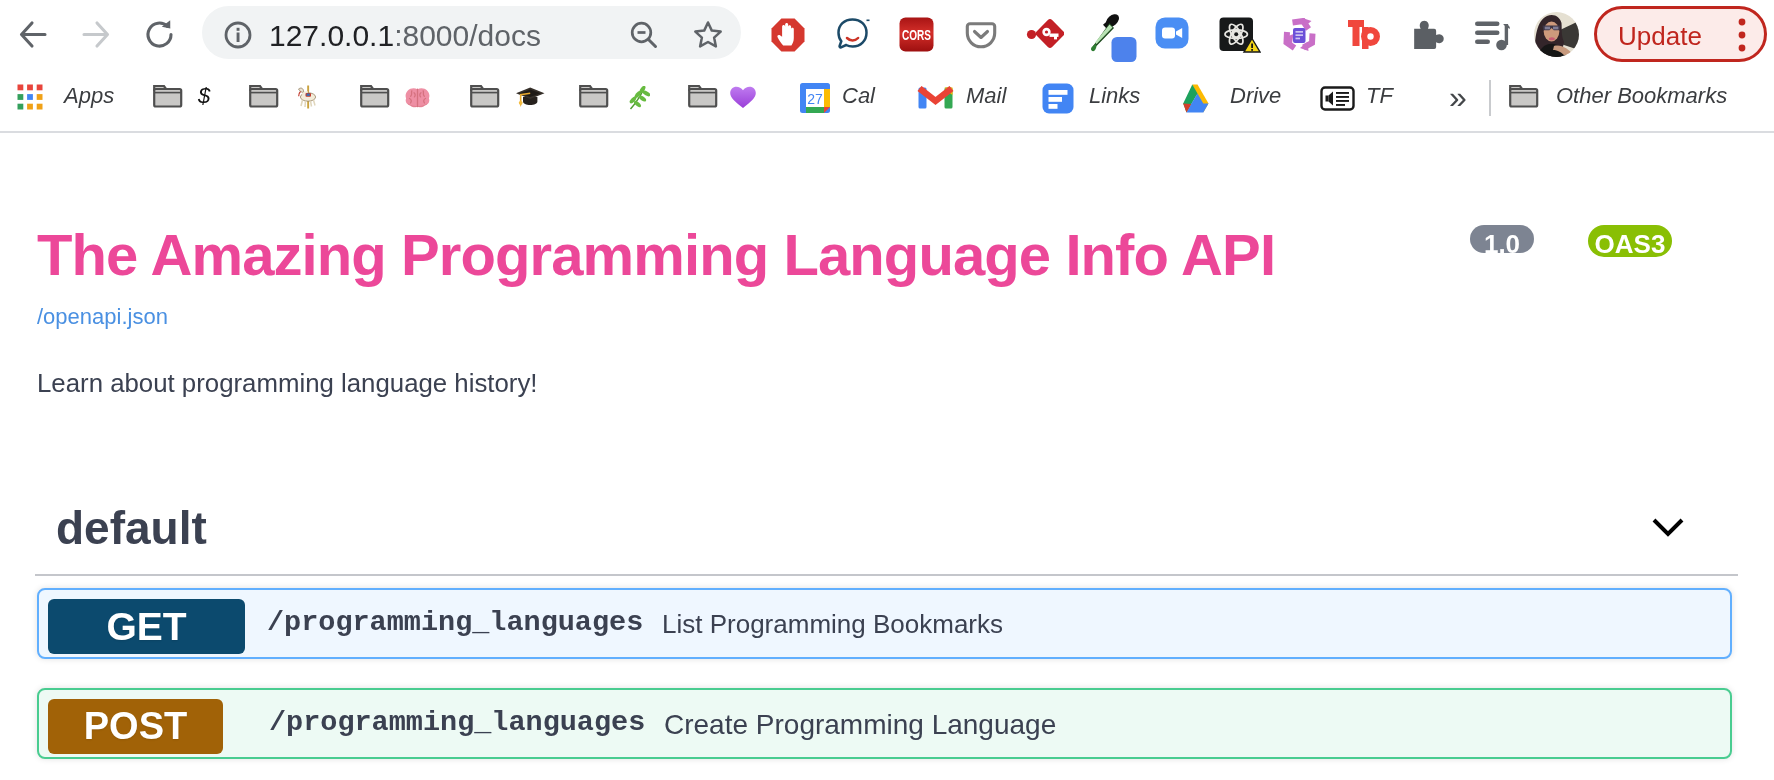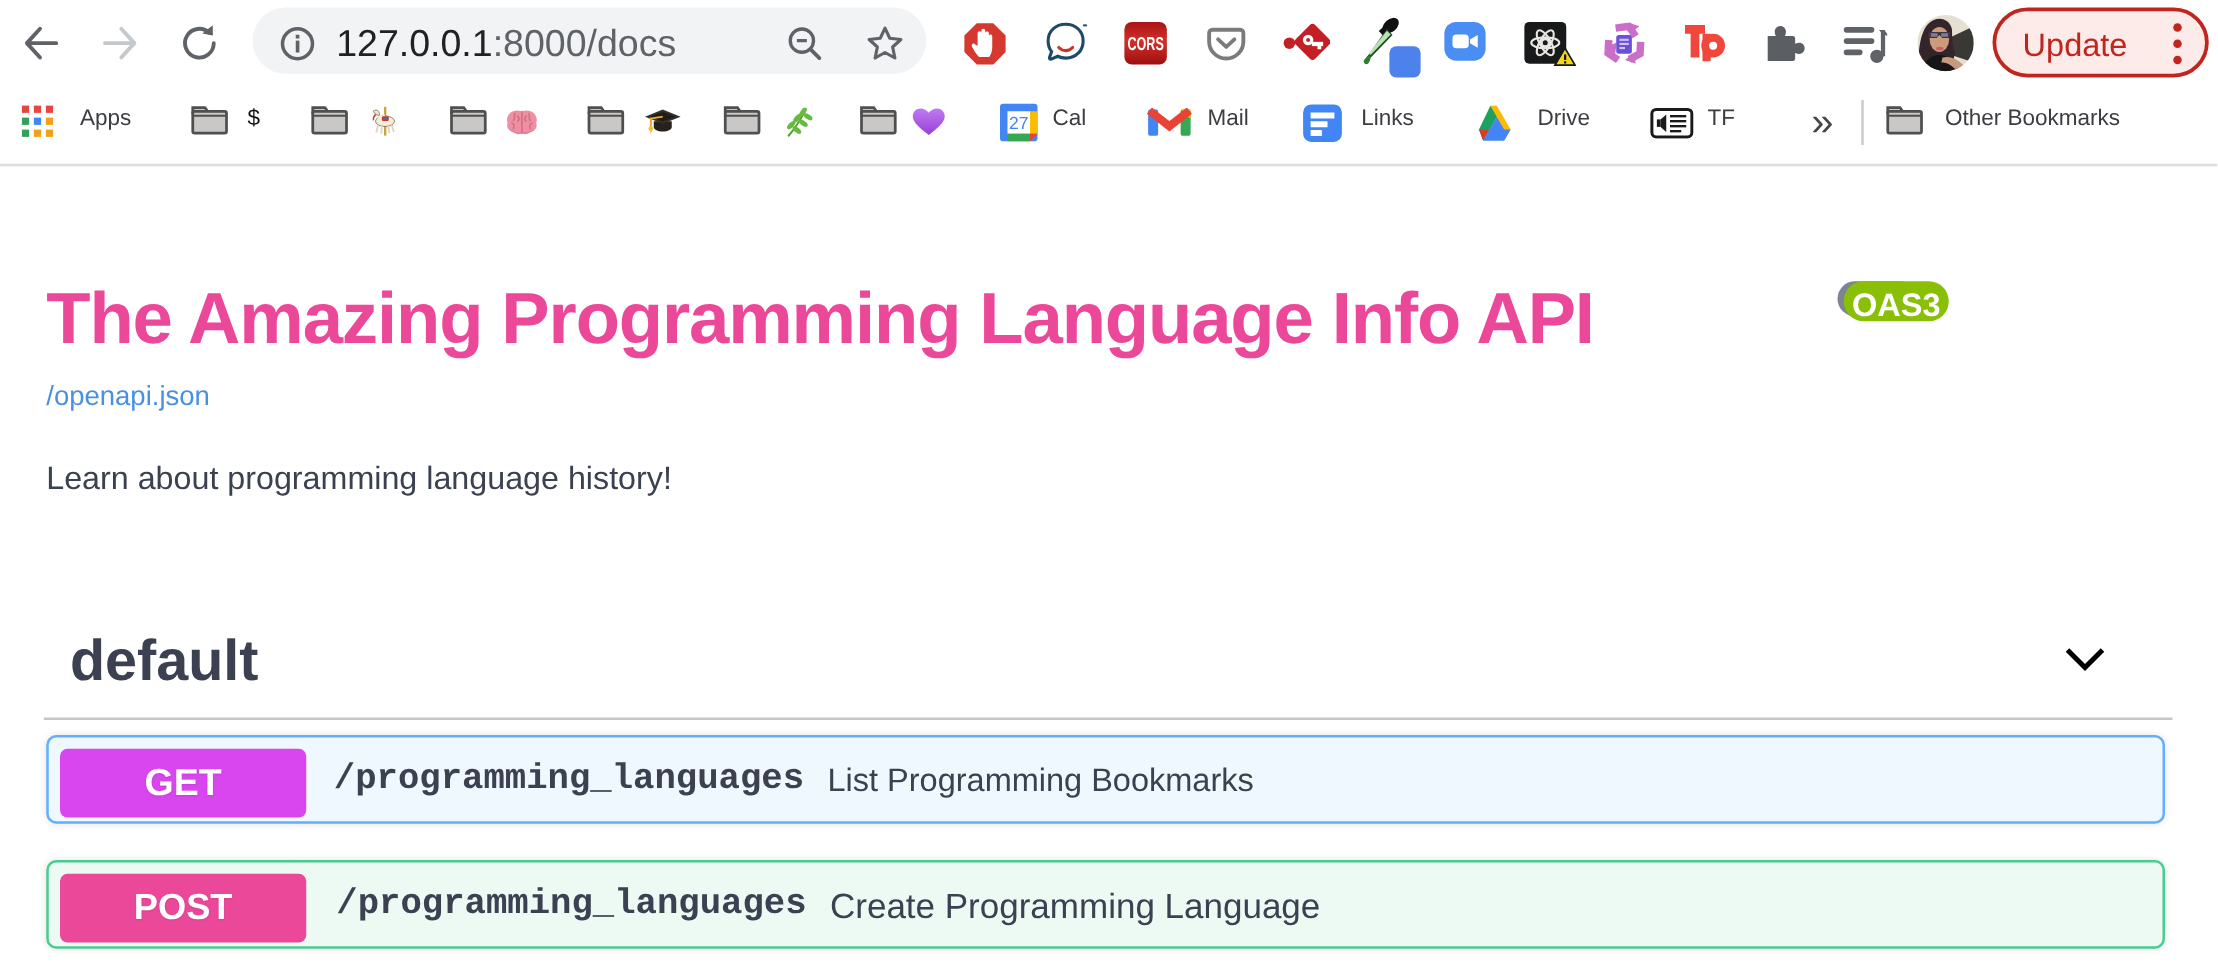--- a/index.html
+++ b/index.html
@@ -1,19 +1,19 @@
 <!DOCTYPE html>
 <html><head>
 <meta charset="utf-8">
 <style>
   * { margin:0; padding:0; box-sizing:border-box; }
   html,body { width:1774px; height:780px; background:#fff; font-family:"Liberation Sans", sans-serif; }
   #page { position:relative; width:1774px; height:780px; overflow:hidden; background:#fff; }
   .abs { position:absolute; }
-  .bmtext { top:85.3px; font-size:18px; line-height:1; color:#3b3d40; white-space:nowrap; }
+  .bmtext { top:85.3px; font-size:22px; line-height:1; color:#3b3d40; white-space:nowrap;font-style:italic; }
   .bmfolder { top:82px; width:31px; height:27px; }
 </style>
 </head>
 <body>
 <div id="page">
 
   <div class="abs" id="toolbar" style="left:0;top:0;width:1774px;height:68px;background:#fff;"></div>
 
   <svg class="abs" style="left:18px;top:20px" width="29" height="29" viewBox="0 0 29 29">
     <path d="M14 3 L3.5 14.5 L14 26 M4 14.5 H27" stroke="#5f6368" stroke-width="3.1" fill="none" stroke-linecap="round" stroke-linejoin="round"></path>
@@ -333,35 +333,35 @@
         <polygon points="2.2,8 2.2,4 12,4 14.8,8" fill="#c9c8c6" stroke="#4f4f4f" stroke-width="2.2"></polygon>
         <rect x="2.2" y="7" width="27" height="17.5" rx="1.5" fill="#c9c8c6" stroke="#4f4f4f" stroke-width="2.2"></rect>
         <line x1="2.2" y1="10.6" x2="29.2" y2="10.6" stroke="#4f4f4f" stroke-width="1.6"></line>
       </g>
     </defs>
   </svg>
 
   <div class="abs" style="left:37px;top:226px;width:1500px;font-size:58px;line-height:1;font-weight:bold;color:#ec4899;letter-spacing:-0.9px;white-space:nowrap;">The Amazing Programming Language Info API</div>
 
   <div class="abs" style="left:1470px;top:225px;width:64px;height:28px;border-radius:19px;background:#7d8492;color:#fff;font-weight:bold;font-size:26px;text-align:center;line-height:38px;">1.0</div>
-  <div class="abs" style="left:1475px;top:225px;width:84px;height:32px;border-radius:19px;background:#89bf04;color:#fff;font-weight:bold;font-size:26px;text-align:center;line-height:38px;">OAS3</div>
+  <div class="abs" style="left:1588px;top:225px;width:84px;height:32px;border-radius:19px;background:#89bf04;color:#fff;font-weight:bold;font-size:26px;text-align:center;line-height:38px;">OAS3</div>
 
   <div class="abs" style="left:37px;top:306.2px;font-size:22px;line-height:1;color:#4a90e2;">/openapi.json</div>
 
   <div class="abs" style="left:37px;top:370.6px;font-size:25.8px;line-height:1;color:#3b4151;">Learn about programming language history!</div>
 
   <div class="abs" style="left:56px;top:505px;font-size:46px;line-height:1;font-weight:bold;color:#3b4151;">default</div>
   <svg class="abs" style="left:1652px;top:518px" width="32" height="20" viewBox="0 0 32 20">
     <path d="M2 2 L16 16 L30 2" stroke="#000" stroke-width="4" fill="none"></path>
   </svg>
   <div class="abs" style="left:35px;top:574px;width:1703px;height:2px;background:#c4c6cb;"></div>
 
   <div class="abs" style="left:37px;top:588px;width:1695px;height:71px;border:2px solid #61affe;border-radius:8px;background:#eff7ff;box-shadow:0 0 6px rgba(0,0,0,0.12);"></div>
-  <div class="abs" style="left:48px;top:599px;width:197px;height:55px;border-radius:6px;background:#d946ef;color:#fff;font-weight:bold;font-size:30px;text-align:center;line-height:55px;text-shadow:0 1px 2px rgba(0,0,0,0.1);">GET</div>
+  <div class="abs" style="left:48px;top:599px;width:197px;height:55px;border-radius:6px;background:#0c4a6e;color:#fff;font-weight:bold;font-size:39px;text-align:center;line-height:55px;text-shadow:0 1px 2px rgba(0,0,0,0.1);">GET</div>
   <div class="abs" style="left:267px;top:608.6px;line-height:1;font-family:'Liberation Mono',monospace;font-weight:bold;font-size:28.5px;color:#3b4151;">/programming_languages</div>
   <div class="abs" style="left:662px;top:610.5px;line-height:1;font-size:26px;color:#3b4151;">List Programming Bookmarks</div>
 
   <div class="abs" style="left:37px;top:688px;width:1695px;height:71px;border:2px solid #49cc90;border-radius:8px;background:#edfaf4;box-shadow:0 0 6px rgba(0,0,0,0.12);"></div>
-  <div class="abs" style="left:48px;top:699px;width:197px;height:55px;border-radius:6px;background:#ec4899;color:#fff;font-weight:bold;font-size:29px;text-align:center;line-height:55px;text-shadow:0 1px 2px rgba(0,0,0,0.1);">POST</div>
+  <div class="abs" style="left:48px;top:699px;width:175px;height:55px;border-radius:6px;background:#a16207;color:#fff;font-weight:bold;font-size:38px;text-align:center;line-height:55px;text-shadow:0 1px 2px rgba(0,0,0,0.1);">POST</div>
   <div class="abs" style="left:269px;top:708.6px;line-height:1;font-family:'Liberation Mono',monospace;font-weight:bold;font-size:28.5px;color:#3b4151;">/programming_languages</div>
   <div class="abs" style="left:664px;top:710.5px;line-height:1;font-size:28px;color:#3b4151;">Create Programming Language</div>
 
 </div>
 
 </body></html>

